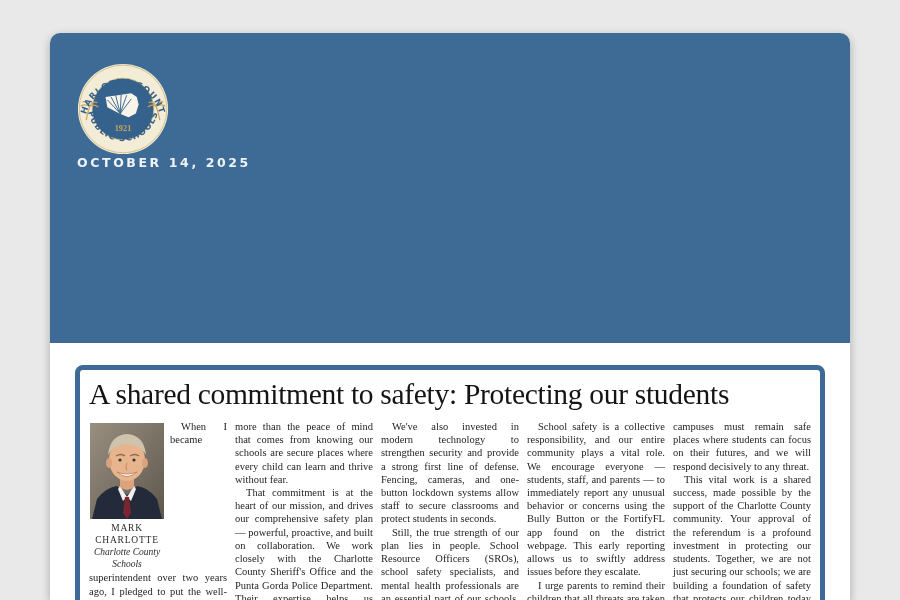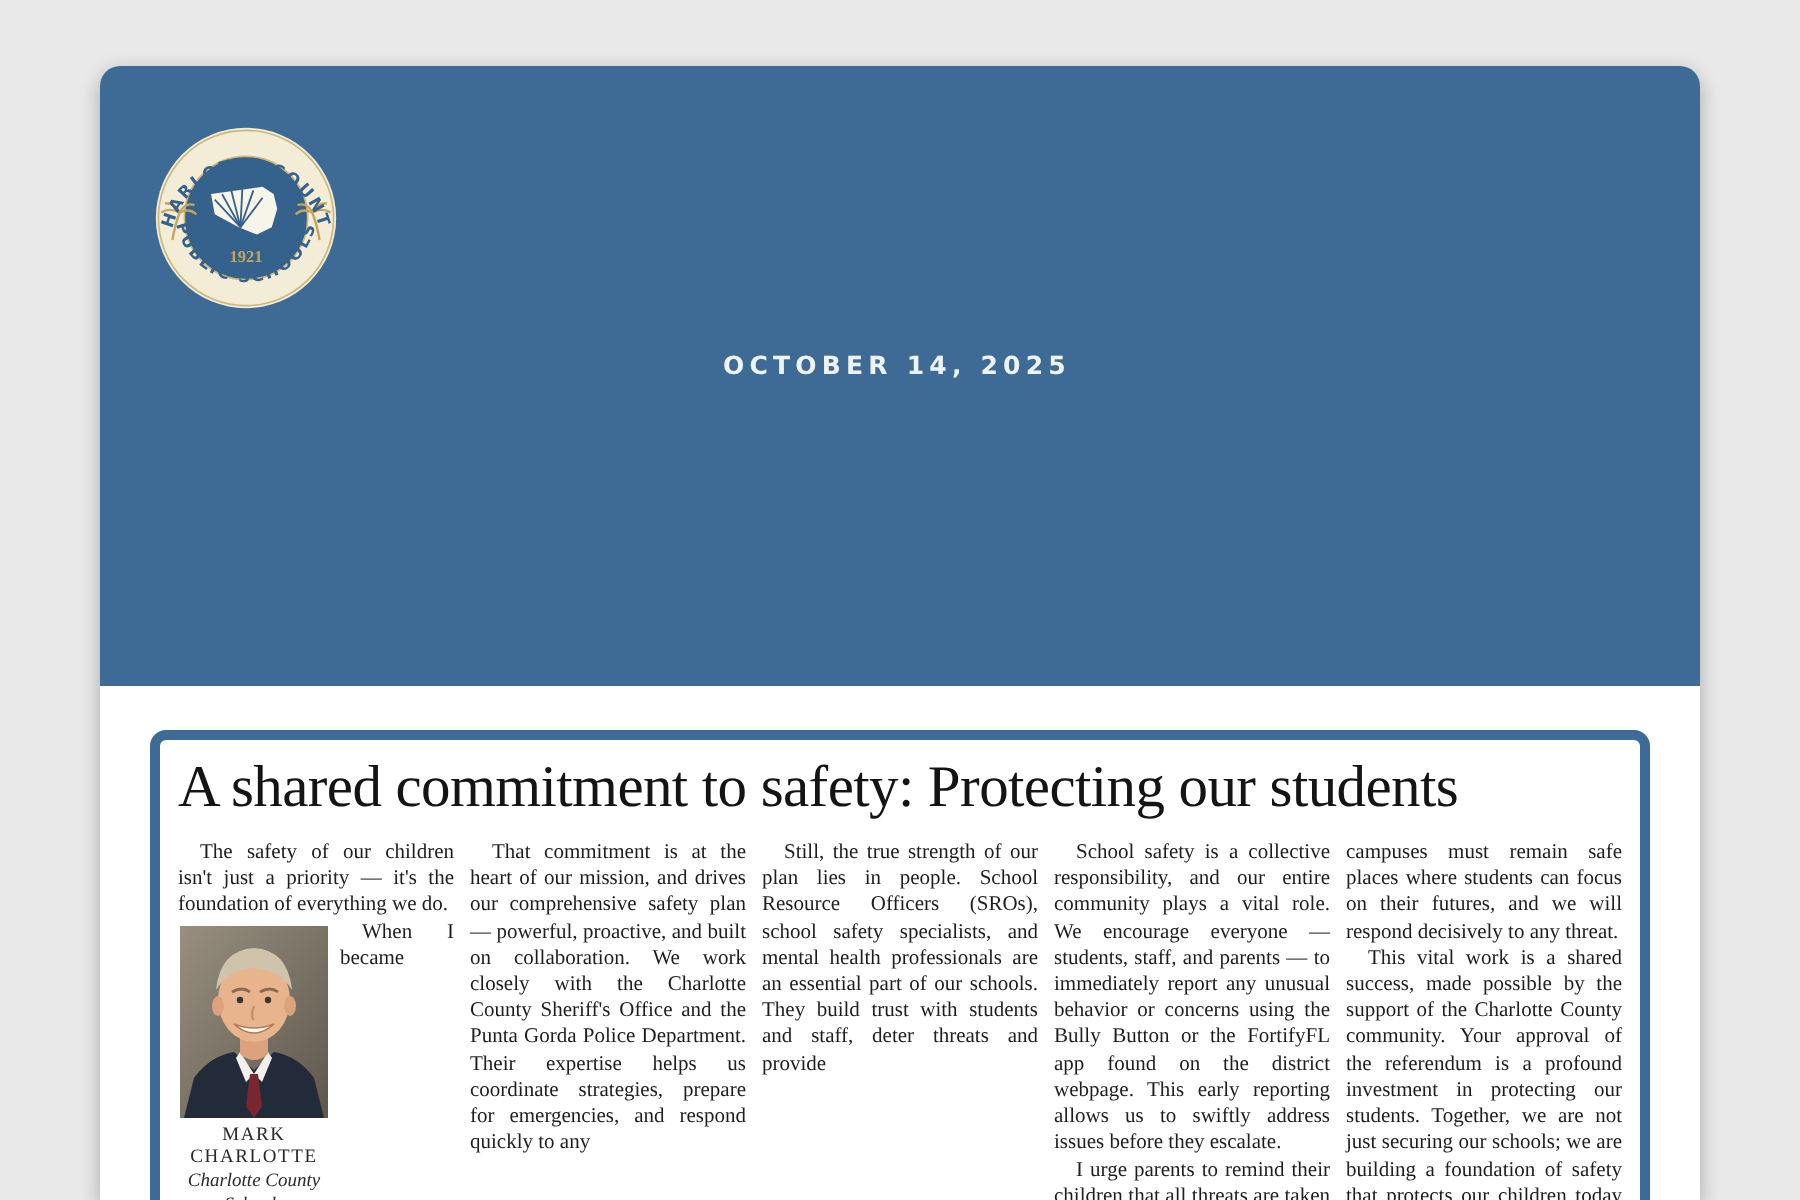--- a/index.html
+++ b/index.html
@@ -19,25 +19,23 @@
     padding:30px 30px 0 27px;
   }
   .seal { display:block; width:92px; height:92px; }
   .hero-title {
     margin-top:14px; max-width:560px;
     font-family:"DejaVu Sans", sans-serif;
     font-weight:700; font-size:45px; line-height:1.26;
     color:#ffffff; letter-spacing:0.5px;
   }
   .hero-date {
-    margin-top:20px;
     font-family:"DejaVu Sans", sans-serif;
     font-weight:700; font-size:12.5px; letter-spacing:2.6px;
     color:#eef3f8;
-    text-align:center;
   }
 
   
   .content { padding:22px 25px 0 25px; }
   .paper {
     border:5px solid #3d6a96; border-radius:8px;
     background:#ffffff; padding:6px 9px 12px 9px;
     min-height:400px;
   }
   .headline {
@@ -127,21 +125,20 @@
     <div class="hero-date">OCTOBER 14, 2025</div>
   </div>
 
   <div class="content">
     <div class="paper">
       <h2 class="headline">A shared commitment to safety: Protecting our students</h2>
 
       <div class="cols">
 
         <div class="col">
-          <p>The safety of our children isn't just a priority — it's the foundation of everything we do.</p>
           <span class="fig">
             <svg viewBox="0 0 74 96" aria-hidden="true">
               <defs>
                 <linearGradient id="pg" x1="0" y1="0" x2="1" y2="1">
                   <stop offset="0" stop-color="#988f80"></stop>
                   <stop offset="1" stop-color="#5e574c"></stop>
                 </linearGradient>
               </defs>
               <rect width="74" height="96" fill="url(#pg)"></rect>
 
@@ -169,24 +166,26 @@
               <path d="M37 40 q-2 5 0 7" stroke="#c58f67" stroke-width="1.2" fill="none"></path>
               <path d="M27 49 q10 9 20 0 q-10 4 -20 0 Z" fill="#fdfdfb" stroke="#b57953" stroke-width="0.8"></path>
             </svg>
             <span class="fig-name">MARK CHARLOTTE</span>
             <span class="fig-role">Charlotte County Schools</span>
           </span>
           <p>When I became superintendent over two years ago, I pledged to put the well-being of our students and staff at the forefront of every decision. While so much in education matters, noth-</p>
         </div>
 
         <div class="col">
+          <p style="text-indent:0">more than the peace of mind that comes from knowing our schools are secure places where every child can learn and thrive without fear.</p>
           <p>That commitment is at the heart of our mission, and drives our comprehensive safety plan — powerful, proactive, and built on collaboration. We work closely with the Charlotte County Sheriff's Office and the Punta Gorda Police Department. Their expertise helps us coordinate strategies, prepare for emergencies, and respond quickly to any</p>
         </div>
 
         <div class="col">
+          <p>We've also invested in modern technology to strengthen security and provide a strong first line of defense. Fencing, cameras, and one-button lockdown systems allow staff to secure classrooms and protect students in seconds.</p>
           <p>Still, the true strength of our plan lies in people. School Resource Officers (SROs), school safety specialists, and mental health professionals are an essential part of our schools. They build trust with students and staff, deter threats and provide</p>
         </div>
 
         <div class="col">
           <p>School safety is a collective responsibility, and our entire community plays a vital role. We encourage everyone — students, staff, and parents — to immediately report any unusual behavior or concerns using the Bully Button or the FortifyFL app found on the district webpage. This early reporting allows us to swiftly address issues before they escalate.</p>
           <p>I urge parents to remind their children that all threats are taken seriously, as even one comment can disrupt learning and</p>
         </div>
 
         <div class="col">
           <p style="text-indent:0">campuses must remain safe places where students can focus on their futures, and we will respond decisively to any threat.</p>

